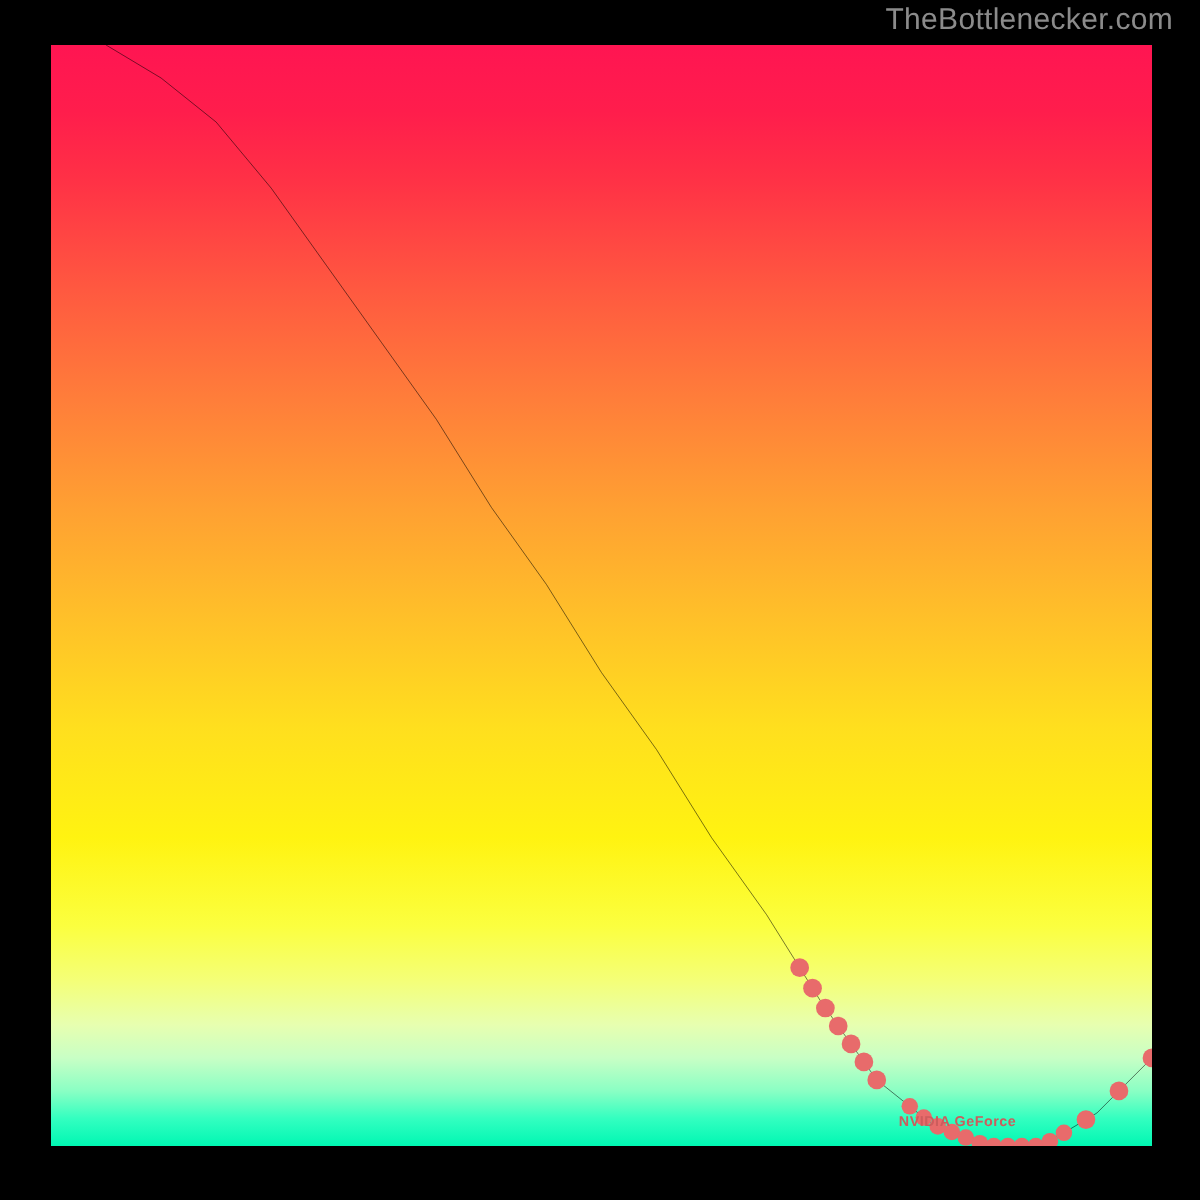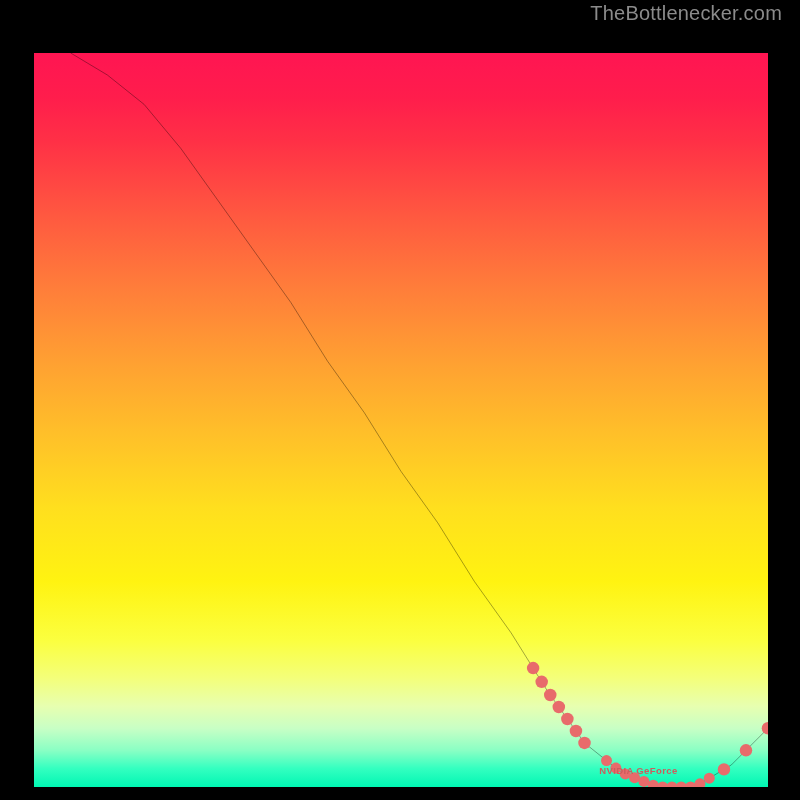--- a/index.html
+++ b/index.html
@@ -26,21 +26,20 @@
     letter-spacing: 0.2px;
     font-weight: 400;
   }
   .plot {
     position: absolute;
     left: 34px;
     top: 30px;
     width: 734px;
     height: 734px;
     overflow: hidden;
-    margin-top: 23px;
   }
   .gradient {
     position: absolute;
     inset: 0;
     
     background: linear-gradient(
       to bottom,
       #ff1552 0%,
       #ff1d4c 6%,
       #ff3046 12%,

